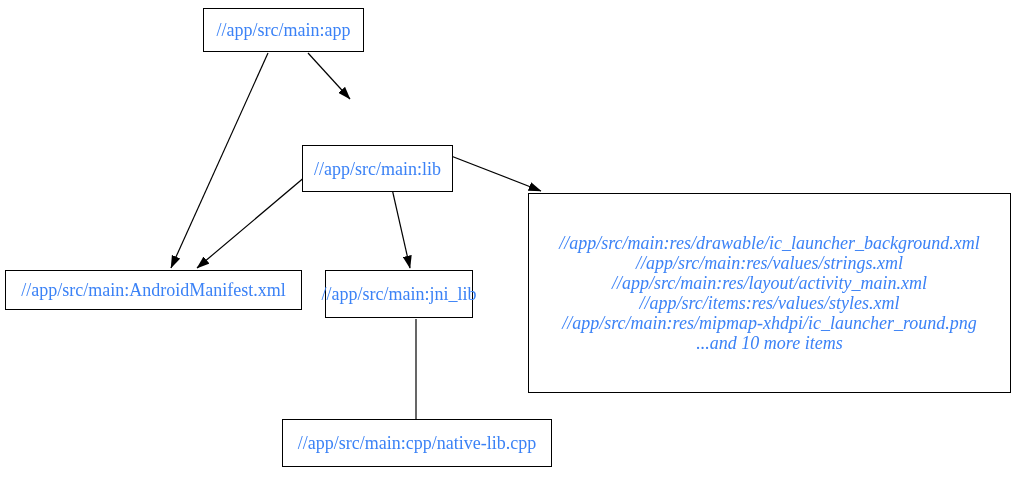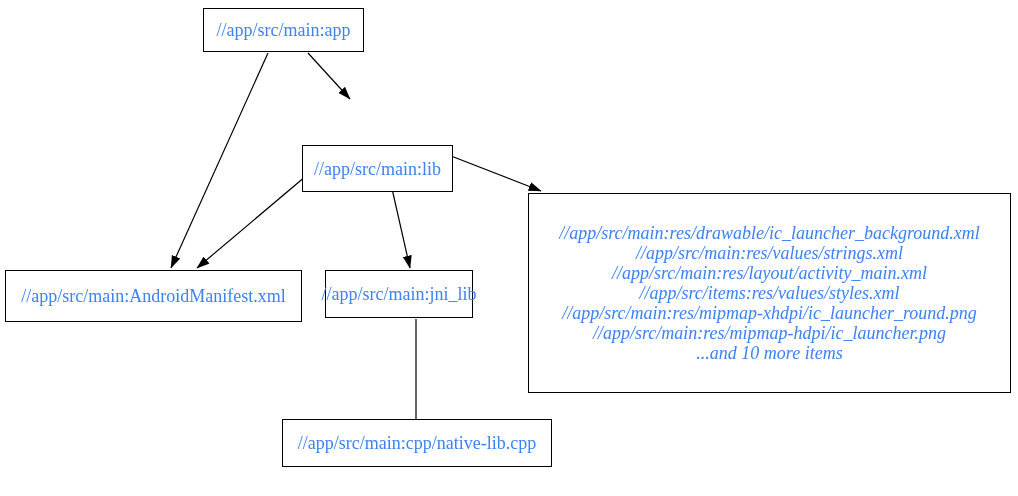--- a/index.html
+++ b/index.html
@@ -48,21 +48,21 @@
     z-index: 1;
     pointer-events: none;
   }
   #edges line {
     stroke: #000000;
     stroke-width: 1.2;
   }
   
   #node-app     { left: 203px; top:   8px; width: 161px; height: 44px; }
   #node-lib     { left: 302px; top: 101px; width: 151px; height: 47px; margin-top: 44px; }
-  #node-manifest{ left:   5px; top: 270px; width: 297px; height: 52px; }
+  #node-manifest{ left:   5px; top: 270px; width: 297px; height: 40px; }
   #node-jni     { left: 325px; top: 270px; width: 148px; height: 48px; }
   #node-res     { left: 528px; top: 193px; width: 483px; height: 200px; }
   #node-cpp     { left: 282px; top: 419px; width: 270px; height: 48px; }
 </style>
 </head>
 <body>
 
 <div id="canvas">
 
   <svg id="edges" viewBox="0 0 1018 496" xmlns="http://www.w3.org/2000/svg">
@@ -94,21 +94,20 @@
   <div id="node-jni" class="node">
     <span>//app/src/main:jni_lib</span>
   </div>
 
   <div id="node-res" class="node multi">
     <span class="line">//app/src/main:res/drawable/ic_launcher_background.xml</span>
     <span class="line">//app/src/main:res/values/strings.xml</span>
     <span class="line">//app/src/main:res/layout/activity_main.xml</span>
     <span class="line">//app/src/items:res/values/styles.xml</span>
     <span class="line">//app/src/main:res/mipmap-xhdpi/ic_launcher_round.png</span>
-    <span class="line">//app/src/main:res/mipmap-hdpi/ic_launcher.png</span>
     <span class="line">...and 10 more items</span>
   </div>
 
   <div id="node-cpp" class="node">
     <span>//app/src/main:cpp/native-lib.cpp</span>
   </div>
 
 </div>
 
 </body></html>

